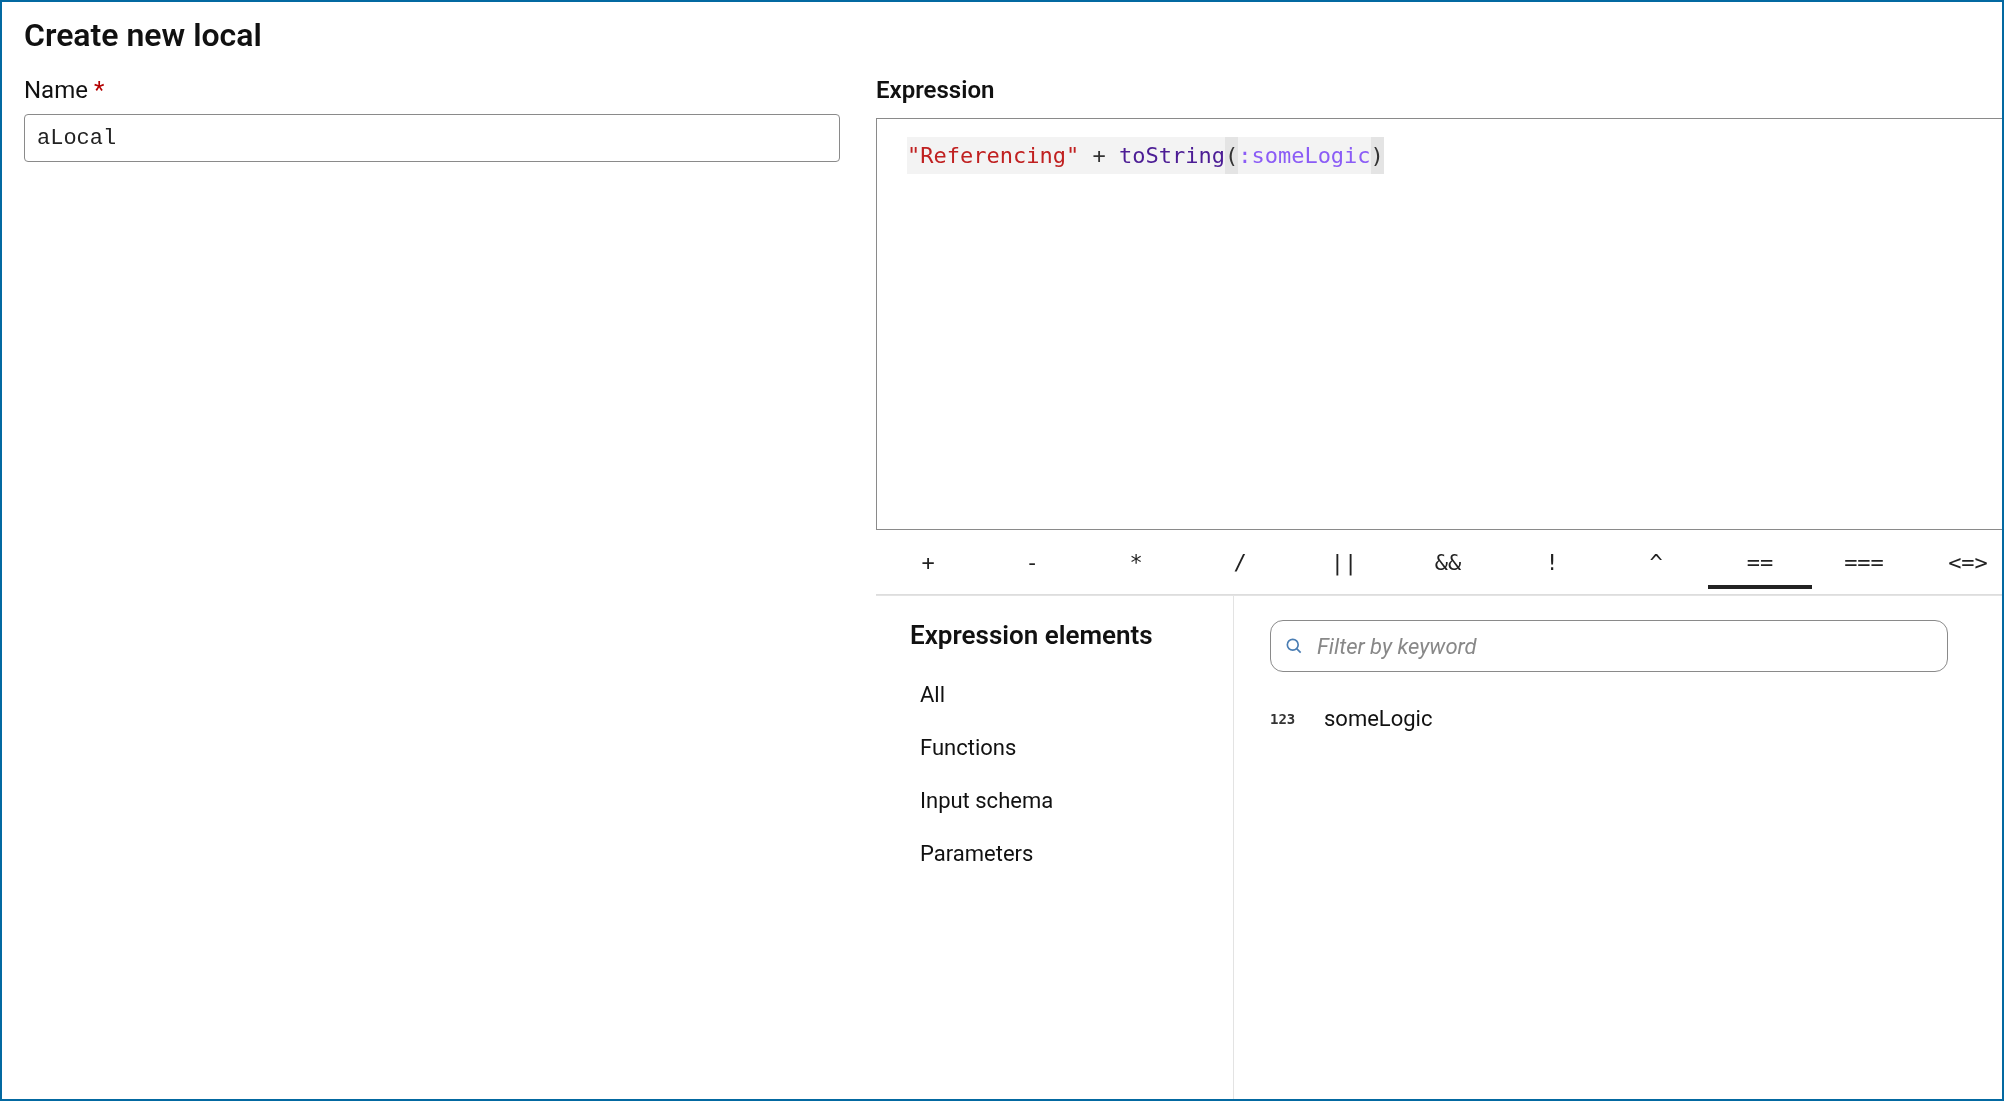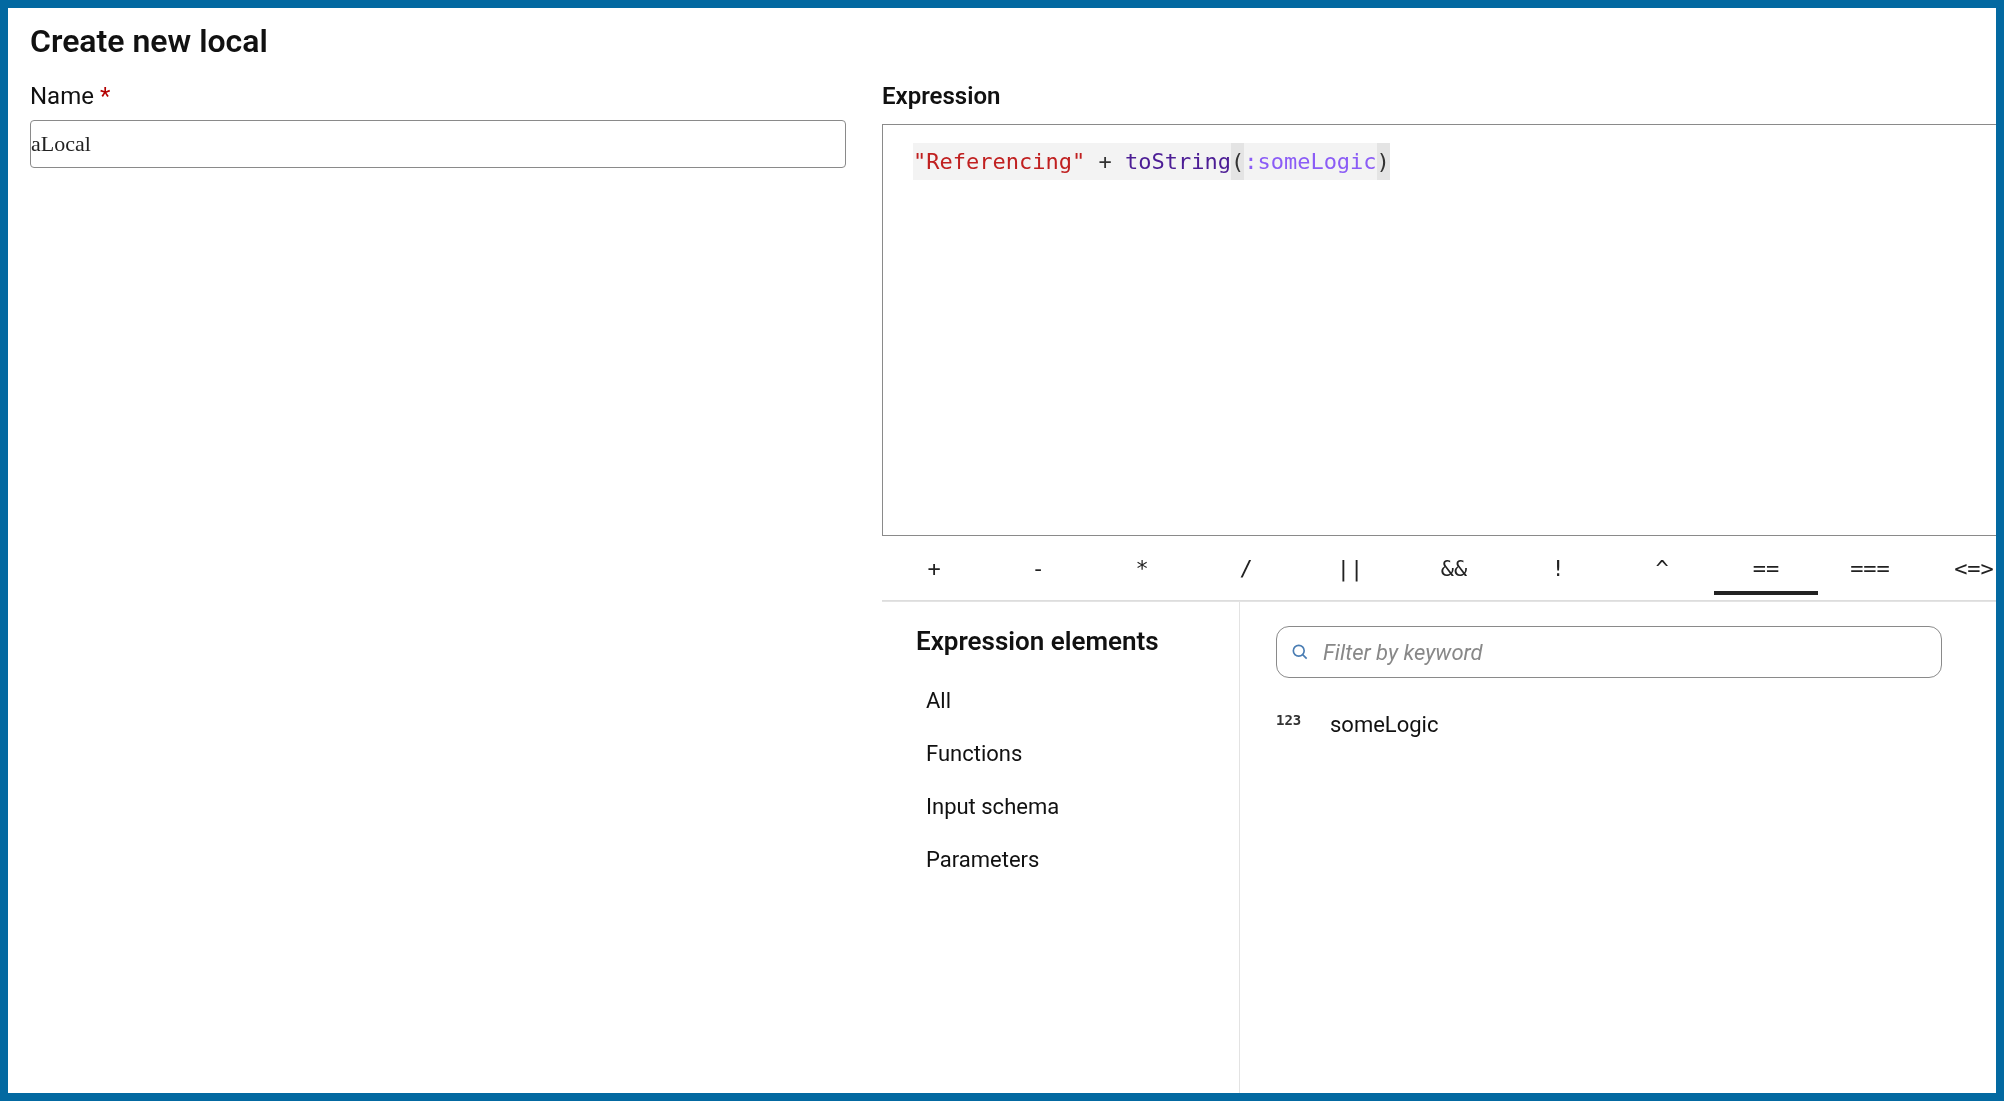--- a/index.html
+++ b/index.html
@@ -6,21 +6,21 @@
   html, body { width: 100%; height: 100%; }
   body {
     font-family: "Segoe UI", -apple-system, BlinkMacSystemFont, Roboto, Arial, sans-serif;
     font-size: 18px;
     color: #111;
     background: #fff;
   }
   .app {
     width: 2004px;
     height: 1101px;
-    border: 8px solid #0369a1;
+    border: 2px solid #0369a1;
     background: #fff;
     display: flex;
     flex-direction: column;
   }
   .heading {
     font-size: 32px;
     font-weight: 600;
     padding: 14px 0 22px 22px;
   }
   .columns {
@@ -44,22 +44,22 @@
     margin-bottom: 10px;
     display: flex;
     align-items: center;
     gap: 6px;
   }
   .req { color: #b30000; }
   .text-input {
     width: 100%;
     height: 48px;
     font-size: 22px;
-    font-family: Liberation Serif, serif;
-    padding: 6px 0;
+    font-family: Liberation Mono, monospace;
+    padding: 6px 12px;
     border: 1px solid #8a8a8a;
     border-radius: 4px;
     background: #fff;
     color: #222;
   }
   .section-label {
     font-size: 24px;
     font-weight: 600;
     margin-bottom: 14px;
   }
@@ -147,21 +147,21 @@
     font-family: inherit;
     color: #666;
     padding: 6px 14px 6px 46px;
     border: 1px solid #8a8a8a;
     border-radius: 13px;
     background: #fff;
   }
   .filter-input::placeholder { color: #888; font-style: italic; }
   .value-row {
     display: flex;
-    align-items: flex-start;
+    align-items: center;
     gap: 20px;
     font-size: 22px;
     padding: 8px 0;
     cursor: pointer;
   }
   .value-type {
     font-family: "Consolas","Menlo",monospace;
     font-size: 14px;
     font-weight: 700;
     color: #333;

